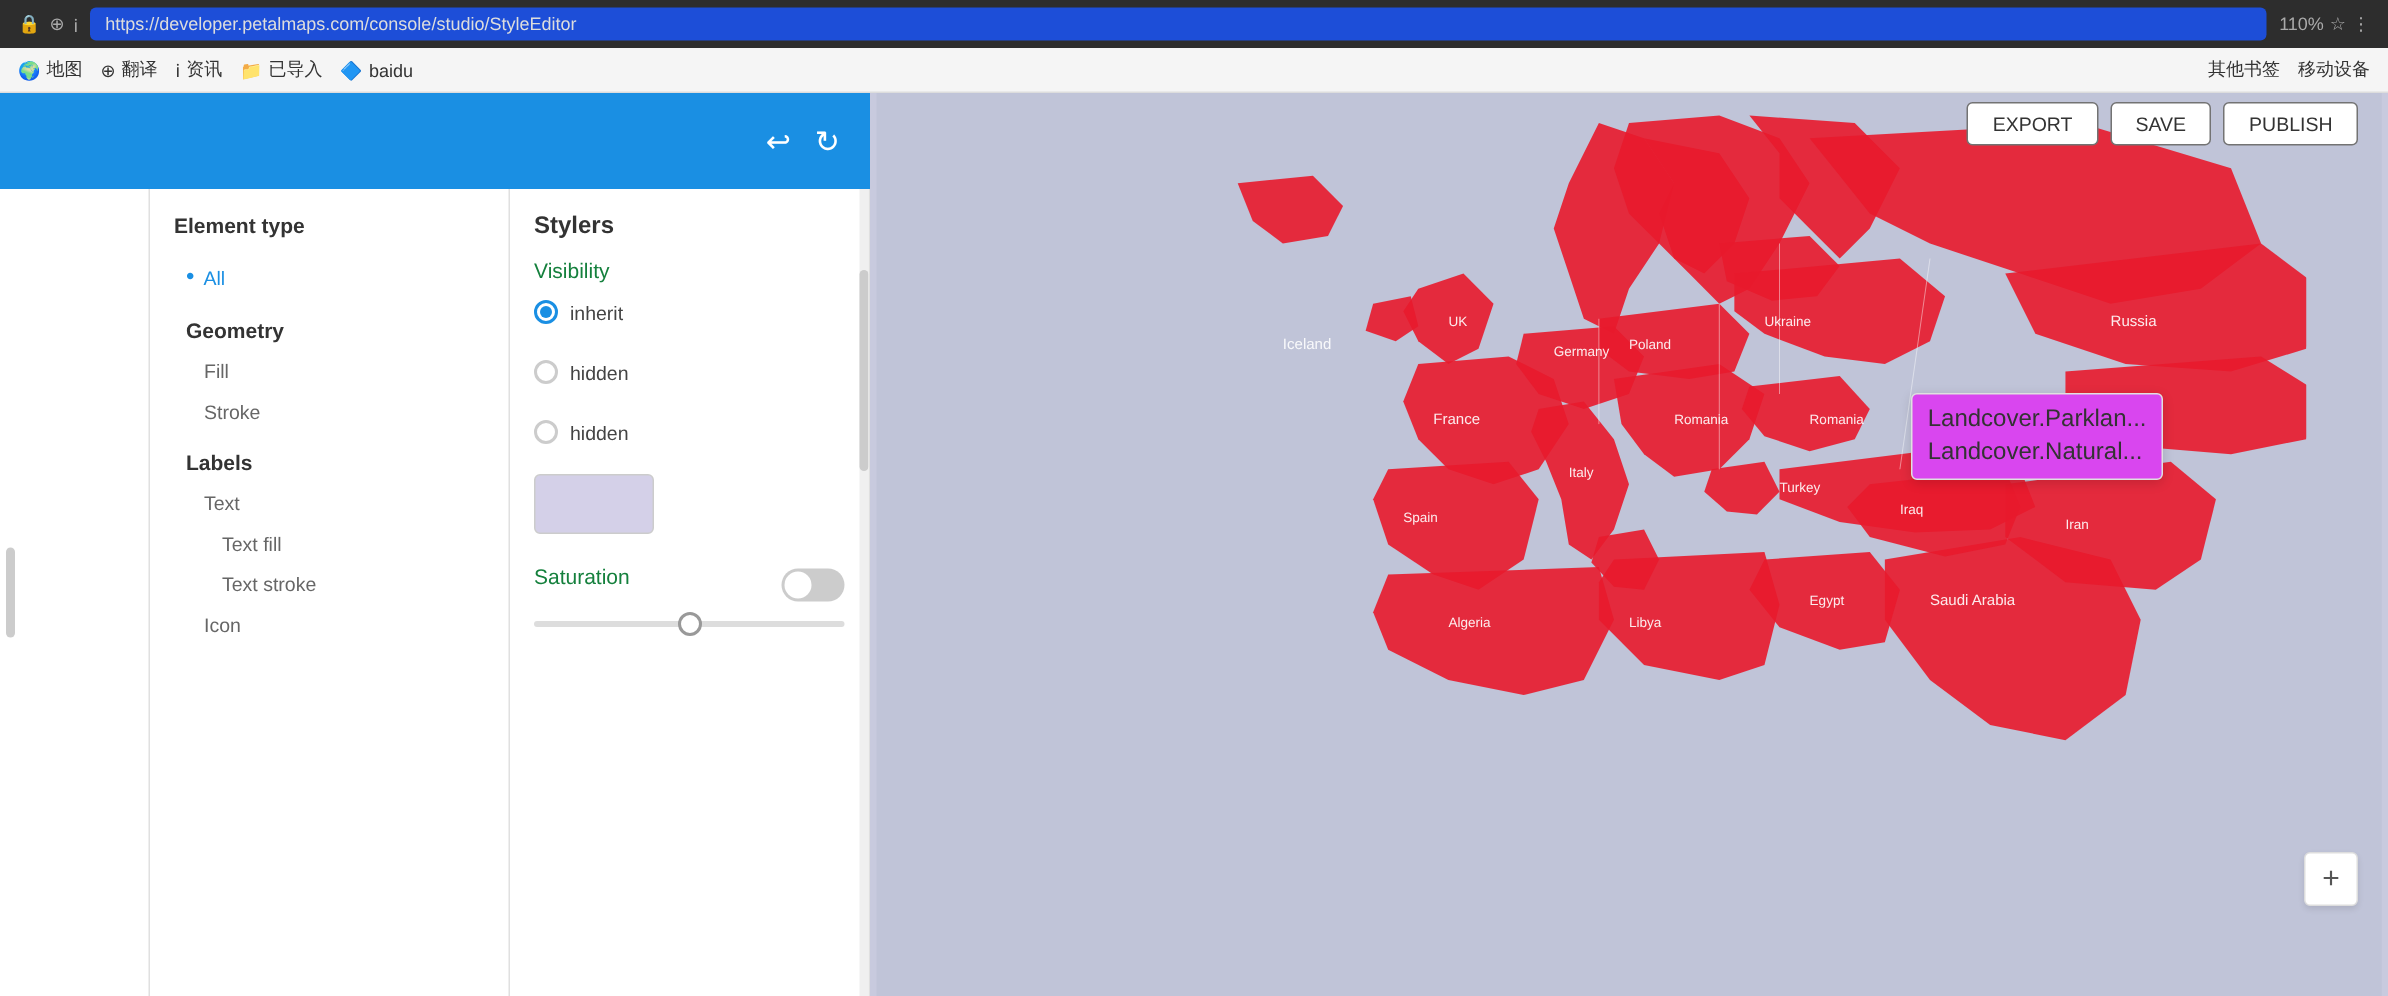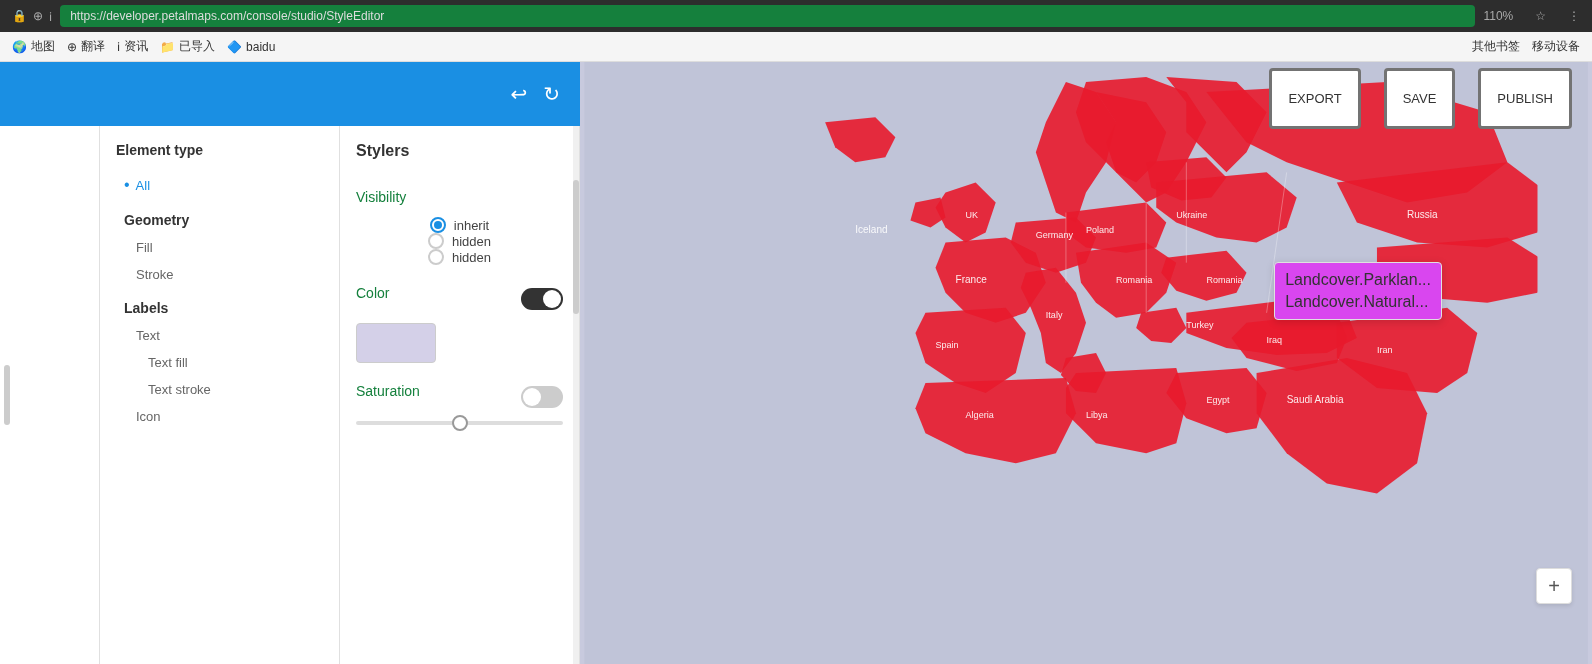--- a/index.html
+++ b/index.html
@@ -10,30 +10,30 @@
       background: #2d2d2d;
       height: 32px;
       display: flex;
       align-items: center;
       padding: 0 12px;
       gap: 8px;
     }
     .browser-icons { display: flex; gap: 6px; align-items: center; color: #aaa; font-size: 12px; }
     .address-bar {
       flex: 1;
-      background: #15803d;
+      background: #1d4ed8;
       border-radius: 4px;
       height: 22px;
       display: flex;
       align-items: center;
       padding: 0 10px;
       color: #ddd;
       font-size: 12px;
     }
-    .browser-right { display: flex; gap: 22px; align-items: center; color: #aaa; font-size: 12px; }
+    .browser-right { display: flex; gap: 4px; align-items: center; color: #aaa; font-size: 12px; }
 
     
     .bookmarks-bar {
       background: #f5f5f5;
       height: 30px;
       display: flex;
       align-items: center;
       padding: 0 12px;
       gap: 12px;
       border-bottom: 1px solid #ddd;
@@ -63,28 +63,27 @@
     .map-header-buttons {
       position: absolute;
       top: 68px;
       right: 20px;
       display: flex;
       gap: 8px;
       z-index: 20;
     }
     .map-btn {
       background: white;
-      border: 3px solid #737373;
+      border: 1px solid #737373;
       border-radius: 4px;
-      padding: 20px 16px;
+      padding: 6px 16px;
       font-size: 13px;
       font-weight: 500;
       cursor: pointer;
       color: #333;
-      margin-left: 15px;
     }
 
     
     .left-panel {
       position: absolute;
       top: 126px;
       left: 0;
       width: 100px;
       height: 538px;
       background: white;
@@ -162,31 +161,31 @@
       height: 538px;
       background: white;
       border-right: 1px solid #e0e0e0;
       padding: 16px;
       overflow-y: auto;
     }
     .style-panel-title {
       font-size: 16px;
       font-weight: 600;
       color: #333;
-      margin-bottom: 29px;
+      margin-bottom: 12px;
     }
     .style-section-title {
       font-size: 14px;
       font-weight: 400;
       color: #15803d;
       margin-bottom: 12px;
     }
 
     
-    .radio-group { display: flex; flex-direction: column; gap: 0; margin-bottom: 20px; align-items: center; }
+    .radio-group { display: flex; flex-direction: column; gap: 24px; margin-bottom: 20px; }
     .radio-item { display: flex; align-items: center; gap: 8px; font-size: 13px; color: #444; cursor: pointer; }
     .radio-circle {
       width: 16px; height: 16px;
       border-radius: 50%;
       border: 2px solid #ccc;
       display: flex; align-items: center; justify-content: center;
     }
     .radio-circle.checked { border-color: #1a8fe3; }
     .radio-circle.checked::after {
       content: '';
@@ -427,26 +426,20 @@
       <div class="radio-circle"></div>
       <span>hidden</span>
     </div>
     <div class="radio-item">
       <div class="radio-circle"></div>
       <span>hidden</span>
     </div>
   </div>
 
   <div class="color-section">
-    <div class="color-header">
-      <div class="style-section-title">Color</div>
-      <div class="toggle-switch">
-        <div class="knob"></div>
-      </div>
-    </div>
     <div class="color-swatch" style="background: #d4d0e8;"></div>
   </div>
 
 
   <div class="saturation-section">
     <div class="saturation-header">
       <div class="style-section-title">Saturation</div>
       <div class="toggle-switch off">
         <div class="knob"></div>
       </div>

